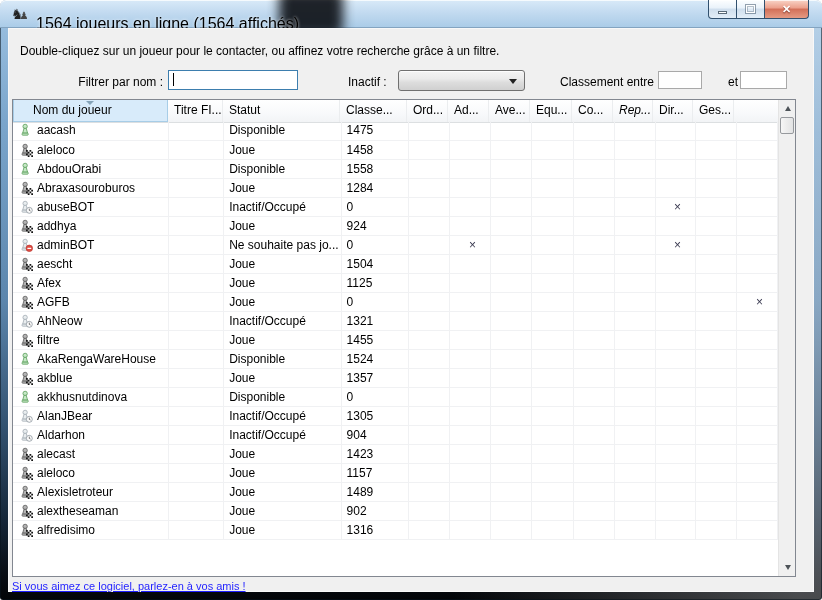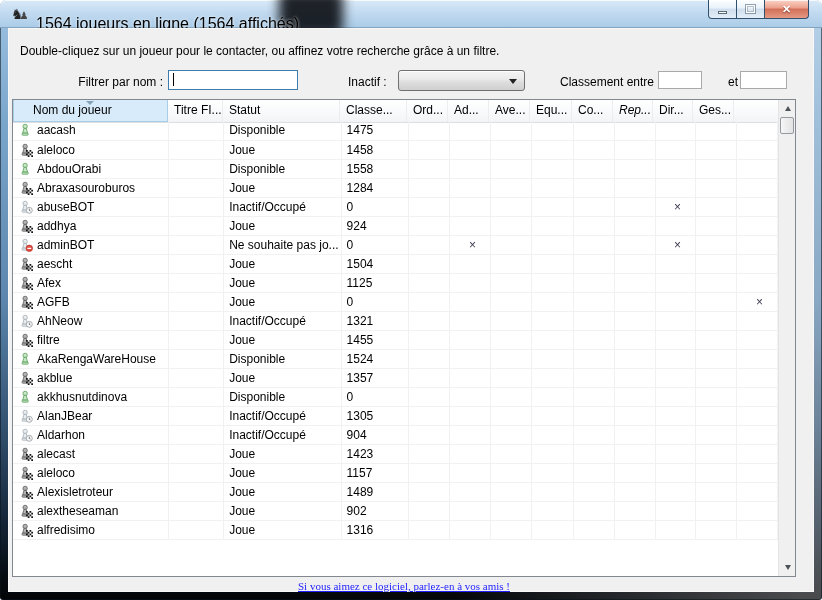--- a/index.html
+++ b/index.html
@@ -127,21 +127,21 @@
   .sb-up { top:0; } .sb-down { bottom:0; }
   .tri-up { width:0;height:0;border-left:3.5px solid transparent;border-right:3.5px solid transparent;border-bottom:5px solid #4d5358; }
   .tri-down { width:0;height:0;border-left:3.5px solid transparent;border-right:3.5px solid transparent;border-top:5px solid #4d5358; }
   .sb-thumb {
     position:absolute; top:17px; left:1px; width:14px; height:17px;
     border:1px solid #96999d; border-radius:2px;
     background:linear-gradient(90deg,#f6f6f6,#ececec 50%,#e2e3e4);
   }
 
   
-  .footer { position:absolute; left:4px; top:551px; width:784px; height:13px; text-align:center;font-family:Liberation Serif, serif; }
+  .footer { position:absolute; left:4px; top:551px; width:784px; height:13px; text-align:left; }
   .footer a { color:#1f1fff; text-decoration:underline; font-size:11px; cursor:pointer; }
 </style>
 </head>
 <body>
 
 <div class="window-frame">
 
   <div class="titlebar">
     <div class="titlebar-smudge"></div>
     <span class="title-icon">♞<span class="small-piece">♟</span></span>

